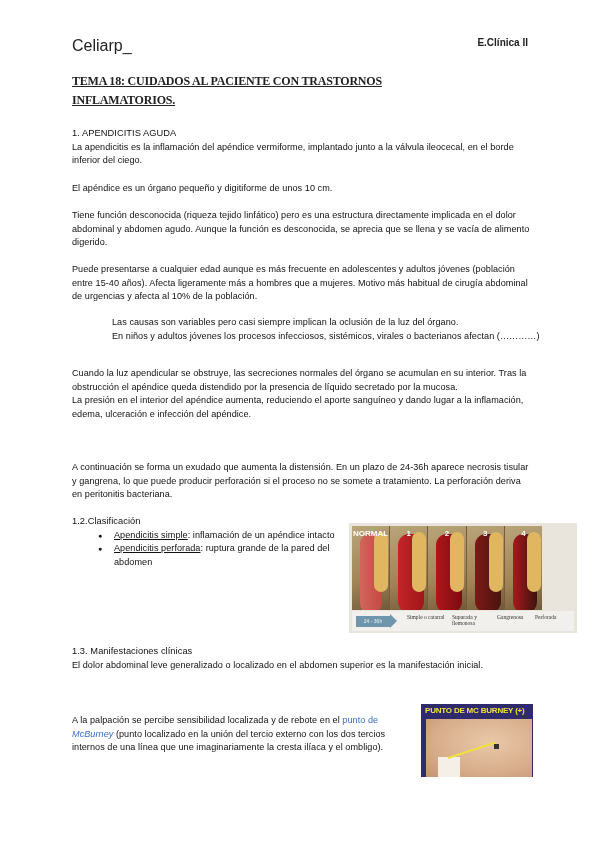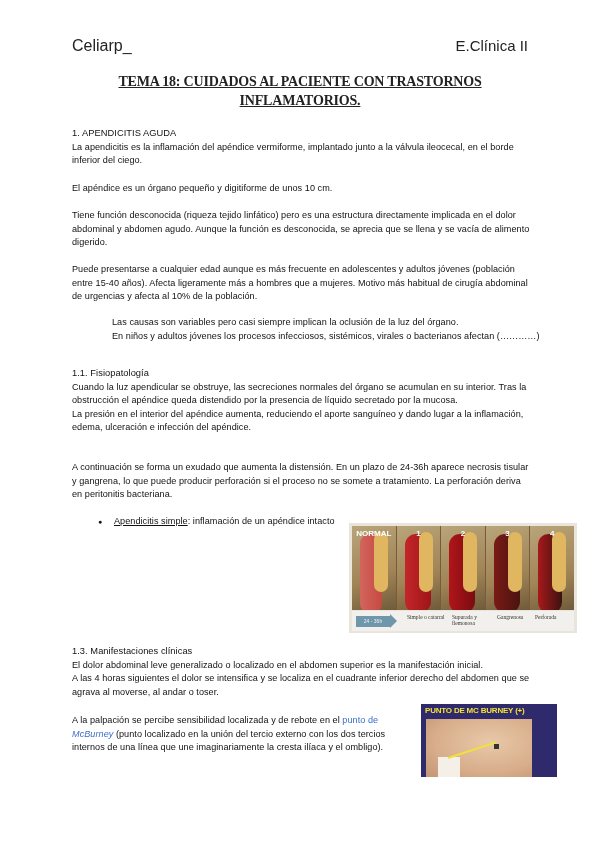--- a/index.html
+++ b/index.html
@@ -1,38 +1,38 @@
 <!DOCTYPE html>
 <html><head>
   <meta charset="utf-8">
   <style>
     html, body { margin: 0; padding: 0; background: #ffffff; }
     body { width: 600px; height: 848px; position: relative; overflow: hidden;
            font-family: "Liberation Sans", sans-serif; color: #111; }
     .hdr-left { position: absolute; left: 72px; top: 37px; font-size: 16px; color: #222; }
-    .hdr-right { position: absolute; right: 72px; top: 37px; font-size: 15px; color: #222; }
-    .title { position: absolute; left: 72px; width: 456px; top: 72px; text-align: center;
-             font-family: "Liberation Serif", serif; font-weight: bold; font-size: 14px;
+    .hdr-right { position: absolute; right: 72px; top: 37px; font-size: 10px; color: #222; font-weight: bold; }
+    .title { position: absolute; left: 72px; width: 456px; top: 72px; text-align: left;
+             font-family: "Liberation Serif", serif; font-weight: bold; font-size: 12px;
              line-height: 19px; text-decoration: underline; color: #222; letter-spacing: -0.2px; }
     .blk { position: absolute; left: 72px; width: 460px; font-size: 9.1px; line-height: 13.6px;
            color: #111; letter-spacing: 0.05px; }
     .blk p { margin: 0; }
     .h { font-size: 9.3px; }
     .narrow { width: 270px; }
     .narrow2 { width: 345px; }
     ul.cls { margin: 0; padding: 0 0 0 28px; list-style: none; }
     ul.cls li { position: relative; padding-left: 14px; }
     ul.cls li::before { content: "●"; position: absolute; left: -2px; top: 0; font-size: 7px; }
     .u { text-decoration: underline; }
     .link { color: #3b6ec9; }
     .link-i { color: #3b6ec9; font-style: italic; }
     
     .fig1 { position: absolute; left: 349px; top: 523px; width: 228px; height: 110px;
             background: #e9e5dc; }
-    .panels { position: absolute; left: 3px; top: 3px; width: 222px; height: 84px; display: flex; }
+    .panels { position: absolute; left: 3px; top: 3px; width: 190px; height: 84px; display: flex; }
     .panel { flex: 1; position: relative; overflow: hidden; border-right: 1px solid #7a5a3a;
              background: linear-gradient(160deg, #b9a57a 0%, #a08456 60%, #6f5a3a 100%); }
     .panel:last-child { border-right: none; }
     .panel .app { position: absolute; left: 8px; top: 8px; width: 22px; height: 80px;
                   border-radius: 12px 12px 14px 14px; }
     .panel .fat { position: absolute; left: 22px; top: 6px; width: 14px; height: 60px;
                   border-radius: 8px; background: #e0b660; }
     .panel .num { position: absolute; top: 3px; left: 0; right: 0; text-align: center;
                   color: #fff; font-size: 8px; font-weight: bold; }
     .p0 .app { background: linear-gradient(90deg, #d2655c, #c64a44); }
@@ -41,21 +41,21 @@
     .p3 .app { background: linear-gradient(90deg, #7a1a16, #4a1410); width: 26px; }
     .p4 .app { background: linear-gradient(90deg, #a8191b, #3c120f); width: 24px; }
     .legend { position: absolute; left: 3px; top: 88px; width: 222px; height: 20px; background: #f1f0ec; }
     .arrow { position: absolute; left: 4px; top: 5px; width: 34px; height: 11px; background: #6f96aa;
              color: #e8f0f4; font-size: 5px; line-height: 11px; text-align: center; }
     .arrow::after { content: ""; position: absolute; right: -7px; top: -2px;
                     border-left: 7px solid #6f96aa; border-top: 7.5px solid transparent; border-bottom: 7.5px solid transparent; }
     .stg { position: absolute; top: 3px; font-family: "Liberation Serif", serif; font-size: 5.5px;
            line-height: 6px; color: #333; }
     
-    .fig2 { position: absolute; left: 421px; top: 704px; width: 136px; height: 73px; background: #2f2a6b; }
+    .fig2 { position: absolute; left: 421px; top: 704px; width: 112px; height: 73px; background: #2f2a6b; }
     .fig2 .t { position: absolute; left: 4px; top: 2px; color: #f2e23a; font-size: 8px; font-weight: bold;
                white-space: nowrap; letter-spacing: -0.2px; }
     .fig2 .body { position: absolute; left: 5px; top: 15px; width: 106px; height: 58px;
                   background: radial-gradient(ellipse at 60% 40%, #e8c8a8 0%, #d8ae8c 60%, #c49474 100%); }
     .fig2 .line { position: absolute; left: 22px; top: 38px; width: 50px; height: 2px; background: #f0e040;
                   transform: rotate(-18deg); transform-origin: left center; }
     .fig2 .dot { position: absolute; left: 68px; top: 25px; width: 5px; height: 5px; background: #333; }
     .fig2 .bone { position: absolute; left: 12px; top: 38px; width: 22px; height: 20px; background: #f4f0e8; }
   </style>
 </head>
@@ -81,31 +81,32 @@
   </div>
 <div class="blk" style="top:263px;">
     <p>Puede presentarse a cualquier edad aunque es más frecuente en adolescentes y adultos jóvenes (población entre 15-40 años). Afecta ligeramente más a hombres que a mujeres. Motivo más habitual de cirugía abdominal de urgencias y afecta al 10% de la población.</p>
   </div>
 <div class="blk" style="top:316px;margin-left:40px;">
   <p>Las causas son variables pero casi siempre implican la oclusión de la luz del órgano.</p>
   <p>En niños y adultos jóvenes los procesos infecciosos, sistémicos, virales o bacterianos afectan (…………)</p>
 </div>
 
 <div class="blk" style="top:367px;">
-  <p class="h">1.1. Fisiopatología</p>
   <p>Cuando la luz apendicular se obstruye, las secreciones normales del órgano se acumulan en su interior. Tras la obstrucción el apéndice queda distendido por la presencia de líquido secretado por la mucosa.</p>
   <p>La presión en el interior del apéndice aumenta, reduciendo el aporte sanguíneo y dando lugar a la inflamación, edema, ulceración e infección del apéndice.</p>
 </div>
 <div class="blk" style="top:461px;">
     <p>A continuación se forma un exudado que aumenta la distensión. En un plazo de 24-36h aparece necrosis tisular y gangrena, lo que puede producir perforación si el proceso no se somete a tratamiento. La perforación deriva en peritonitis bacteriana.</p>
   </div>
 
 <div class="blk narrow" style="top:515px;">
+  <p class="h">1.2.Clasificación</p>
   <ul class="cls">
     <li><span class="u">Apendicitis simple</span><span>: inflamación de un apéndice intacto</span></li>
+    <li><span class="u">Apendicitis perforada</span><span>: ruptura grande de la pared del abdomen</span></li>
   </ul>
 </div>
 
 <div class="fig1">
   <div class="panels">
     <div class="panel p0">
         <div class="app"></div>
         <div class="fat"></div>
         <div class="num">NORMAL</div>
       </div>
@@ -135,21 +136,20 @@
     <div class="stg" style="left:55px;width:38px;">Simple o catarral</div>
     <div class="stg" style="left:100px;width:38px;">Supurada y flemonosa</div>
     <div class="stg" style="left:145px;width:30px;">Gangrenosa</div>
     <div class="stg" style="left:183px;width:38px;">Perforada</div>
   </div>
 </div>
 
 <div class="blk" style="top:645px;">
   <p class="h">1.3. Manifestaciones clínicas</p>
   <p>El dolor abdominal leve generalizado o localizado en el abdomen superior es la manifestación inicial.</p>
-  <p>A las 4 horas siguientes el dolor se intensifica y se localiza en el cuadrante inferior derecho del abdomen que se agrava al moverse, al andar o toser.</p>
 </div>
 <div class="blk narrow2" style="top:714px;">
   <p><span>A la palpación se percibe sensibilidad localizada y de rebote en el </span><span class="link">punto de</span> <span class="link-i">McBurney</span><span> (punto localizado en la unión del tercio externo con los dos tercios internos de una línea que une imaginariamente la cresta ilíaca y el ombligo).</span></p>
 </div>
 
 <div class="fig2">
   <div class="t">PUNTO DE MC BURNEY (+)</div>
   <div class="body">
     <div class="bone"></div>
     <div class="line"></div>

